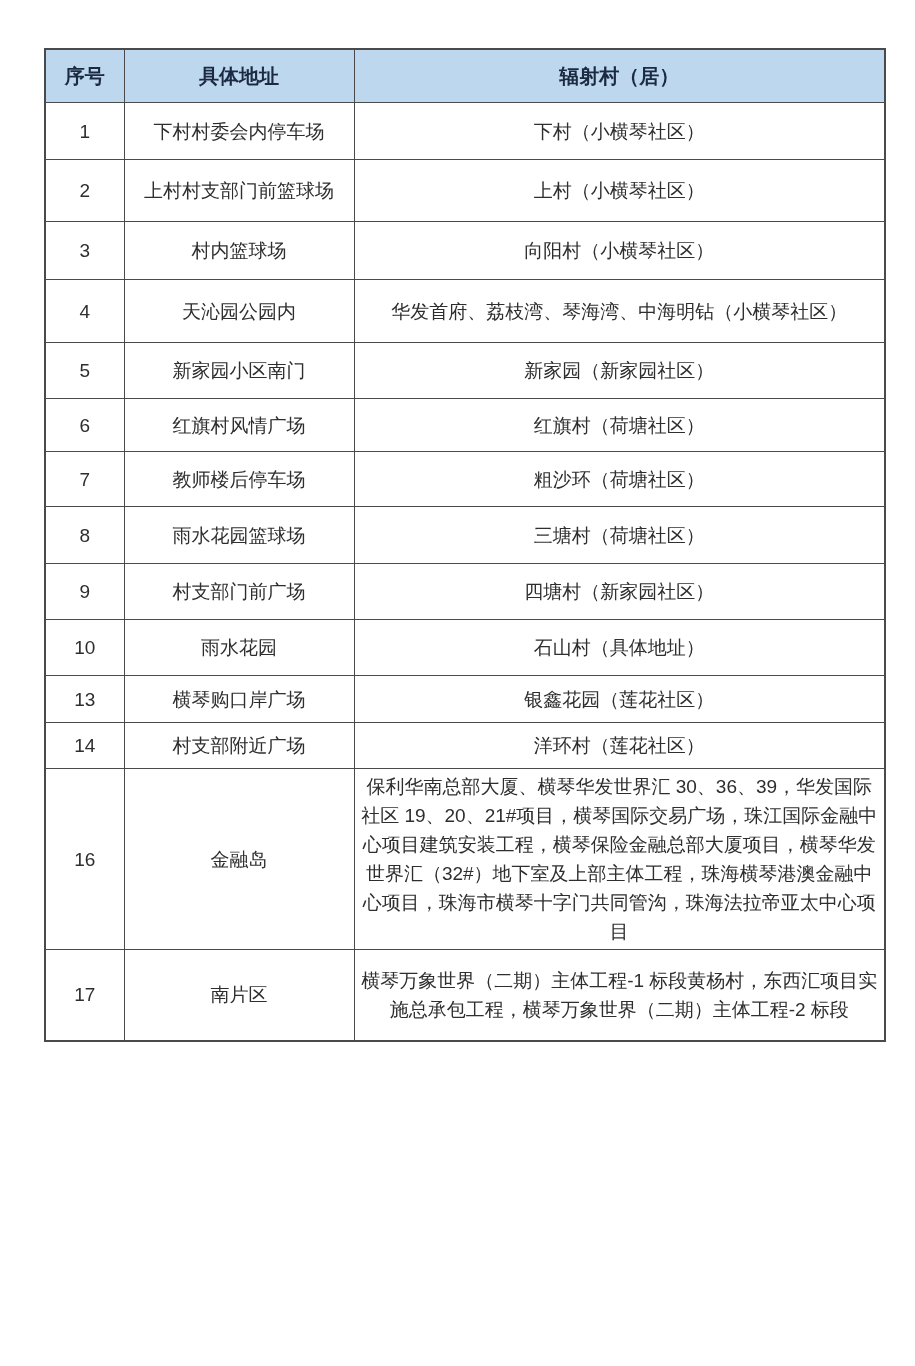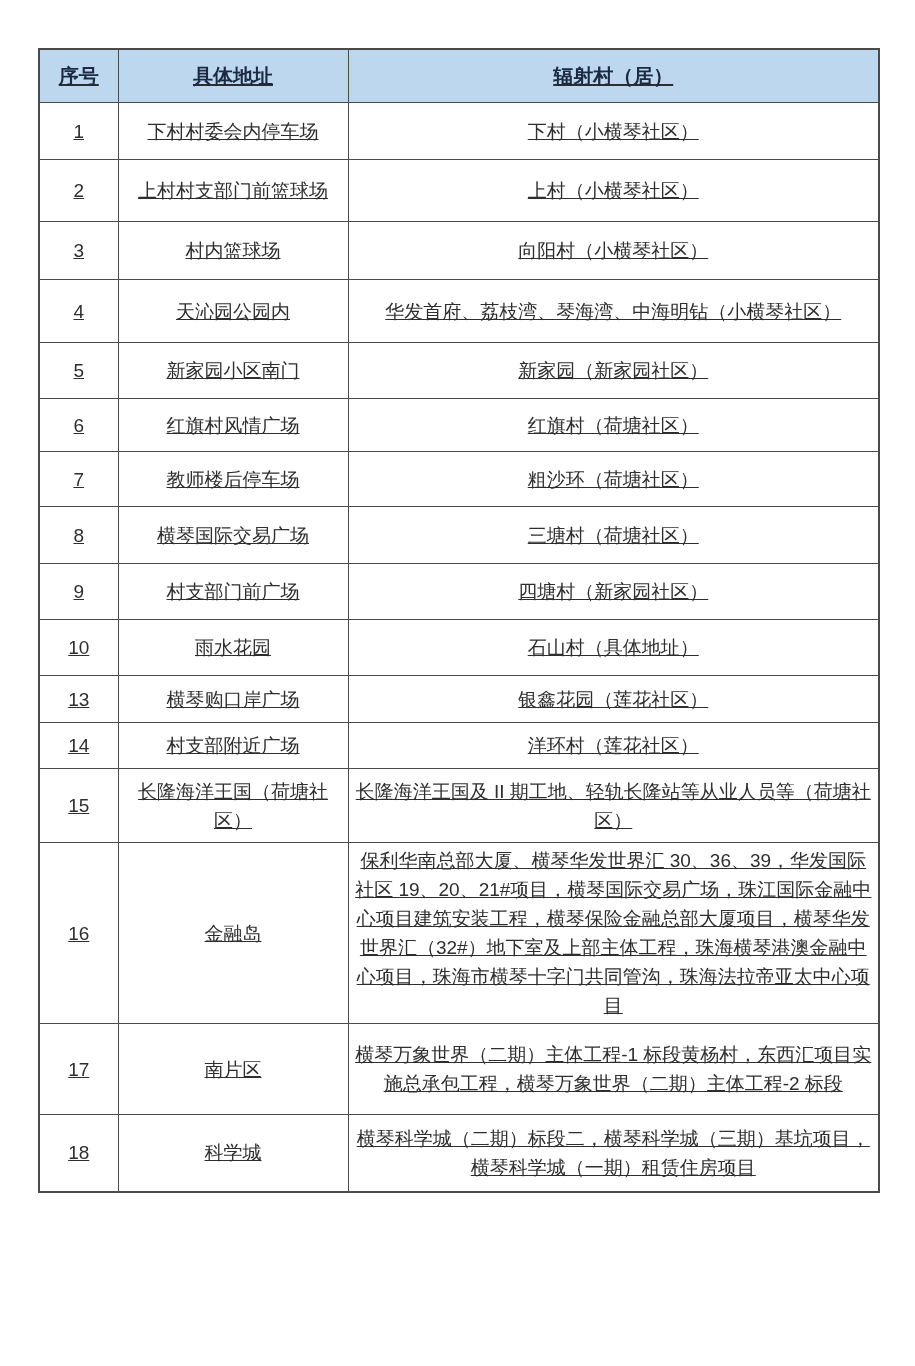--- a/index.html
+++ b/index.html
@@ -11,24 +11,23 @@
   }
   html,body{margin:0;padding:0;}
   body{
     width:915px;height:1366px;
     background:var(--page-bg);
     font-family:"Liberation Sans","DejaVu Sans",sans-serif;
     color:var(--text);
   }
   .page{position:relative;width:915px;height:1366px;overflow:hidden;background:var(--page-bg);}
   table.doc-table{
-    position:absolute;left:38px;top:48px;width:840px;
+    position:absolute;left:44px;top:48px;width:840px;
     border-collapse:collapse;table-layout:fixed;
     border:2px solid var(--border);
-    text-decoration:underline;
   }
   .doc-table col.c1{width:79px;}
   .doc-table col.c2{width:230px;}
   .doc-table col.c3{width:531px;}
   .doc-table th,.doc-table td{
     border:1px solid var(--border);
     text-align:center;vertical-align:middle;
     padding:3px 6px;
     font-size:19px;line-height:29px;
     word-break:break-all;
@@ -90,21 +89,21 @@
         <td>红旗村风情广场</td>
         <td>红旗村（荷塘社区）</td>
       </tr>
       <tr style="height:55px;">
         <td>7</td>
         <td>教师楼后停车场</td>
         <td>粗沙环（荷塘社区）</td>
       </tr>
       <tr style="height:57px;">
         <td>8</td>
-        <td>横琴国际交易广场</td>
+        <td>雨水花园篮球场</td>
         <td>三塘村（荷塘社区）</td>
       </tr>
       <tr style="height:56px;">
         <td>9</td>
         <td>村支部门前广场</td>
         <td>四塘村（新家园社区）</td>
       </tr>
       <tr style="height:56px;">
         <td>10</td>
         <td>雨水花园</td>
@@ -113,35 +112,25 @@
       <tr style="height:47px;">
         <td>13</td>
         <td>横琴购口岸广场</td>
         <td>银鑫花园（莲花社区）</td>
       </tr>
       <tr style="height:46px;">
         <td>14</td>
         <td>村支部附近广场</td>
         <td>洋环村（莲花社区）</td>
       </tr>
-      <tr style="height:74px;">
-        <td>15</td>
-        <td>长隆海洋王国（荷塘社区）</td>
-        <td>长隆海洋王国及 II 期工地、轻轨长隆站等从业人员等（荷塘社区）</td>
-      </tr>
       <tr style="height:177px;">
         <td>16</td>
         <td>金融岛</td>
         <td class="al">保利华南总部大厦、横琴华发世界汇 30、36、39，华发国际社区 19、20、21#项目，横琴国际交易广场，珠江国际金融中心项目建筑安装工程，横琴保险金融总部大厦项目，横琴华发世界汇（32#）地下室及上部主体工程，珠海横琴港澳金融中心项目，珠海市横琴十字门共同管沟，珠海法拉帝亚太中心项目</td>
       </tr>
       <tr style="height:91px;">
         <td>17</td>
         <td>南片区</td>
         <td class="al">横琴万象世界（二期）主体工程-1 标段黄杨村，东西汇项目实施总承包工程，横琴万象世界（二期）主体工程-2 标段</td>
       </tr>
-      <tr style="height:77px;">
-        <td>18</td>
-        <td>科学城</td>
-        <td class="al">横琴科学城（二期）标段二，横琴科学城（三期）基坑项目，横琴科学城（一期）租赁住房项目</td>
-      </tr>
     </tbody>
   </table>
 </div>
 
 </body></html>

